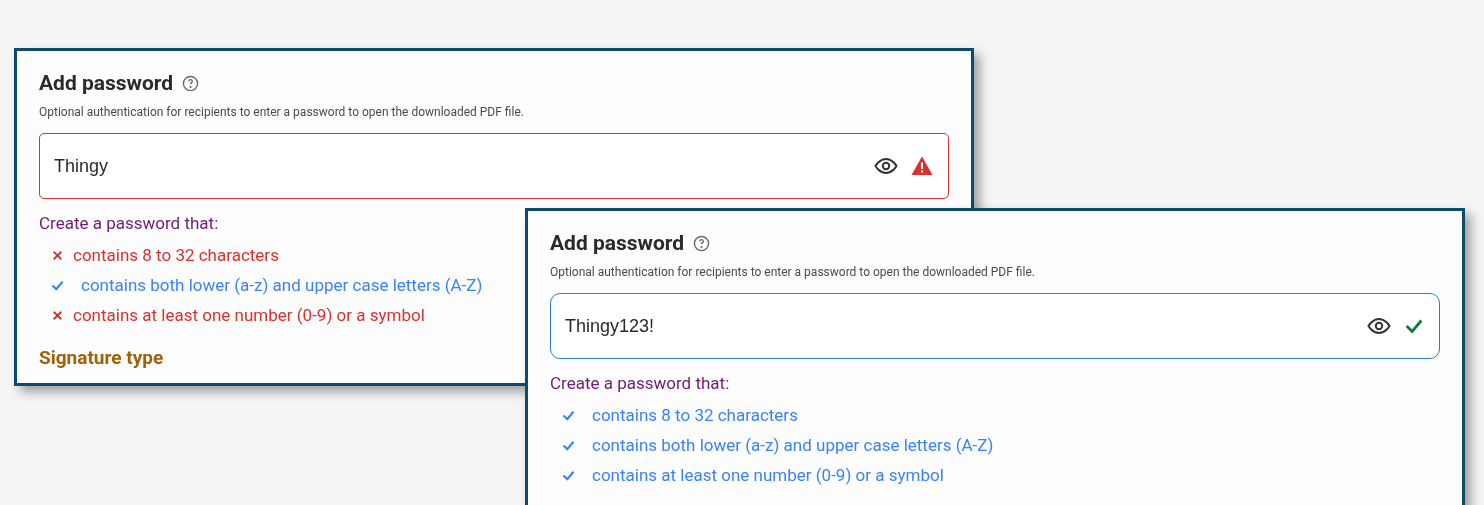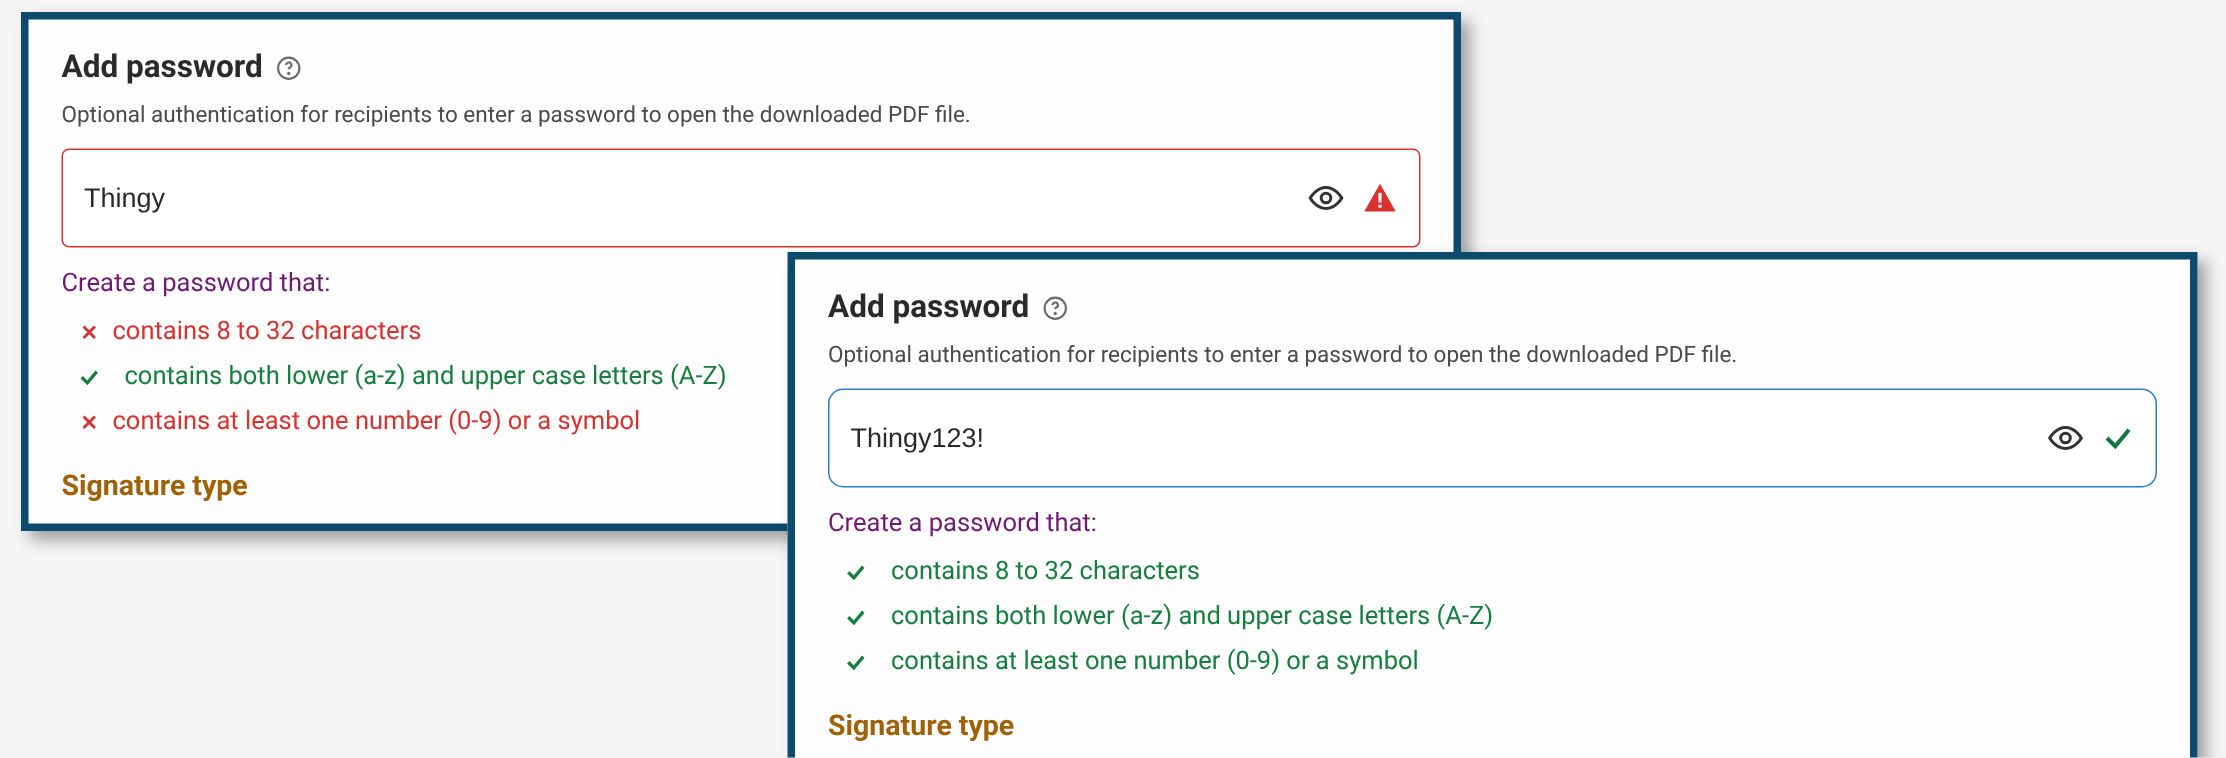--- a/index.html
+++ b/index.html
@@ -7,23 +7,24 @@
     font-family: -apple-system, BlinkMacSystemFont, "Segoe UI", Roboto, Helvetica, Arial, sans-serif;
     background: #f5f5f5;
     width: 1484px;
     height: 505px;
     position: relative;
     overflow: hidden;
   }
   .panel {
     position: absolute;
     background: #fdfdfd;
-    border: 5px solid #0c4a6e;
+    border: 3px solid #0c4a6e;
     box-shadow: 6px 6px 10px rgba(0,0,0,0.35);
     padding: 20px 22px 14px 22px;
+    margin-top: 40px;
   }
   .panel-a {
     left: 14px;
     top: 8px;
     width: 960px;
   }
   .panel-b {
     left: 525px;
     top: 168px;
     width: 940px;
@@ -41,21 +42,21 @@
   }
   .help-icon {
     display: inline-flex;
     align-items: center;
     justify-content: center;
     width: 18px;
     height: 18px;
     color: #6b6b6b;
   }
   .desc {
-    font-size: 15px;
+    font-size: 12px;
     color: #4a4a4a;
     margin-bottom: 14px;
   }
   .input-wrap {
     position: relative;
     display: flex;
     align-items: center;
     border: 1px solid #ccc;
     border-radius: 5px;
     background: #fff;
@@ -101,21 +102,21 @@
     margin-bottom: 16px;
   }
   .req-item {
     display: flex;
     align-items: center;
     gap: 8px;
     font-size: 17px;
     line-height: 1.75;
   }
   .req-item.fail { color: #d8322f; }
-  .req-item.pass { color: #15803d; gap: 16px; }
+  .req-item.pass { color: #3b82f6; gap: 16px; }
   .req-icon {
     display: inline-flex;
     width: 16px;
     height: 16px;
     align-items: center;
     justify-content: center;
     font-weight: 700;
   }
   .sig-title {
     font-size: 19px;

